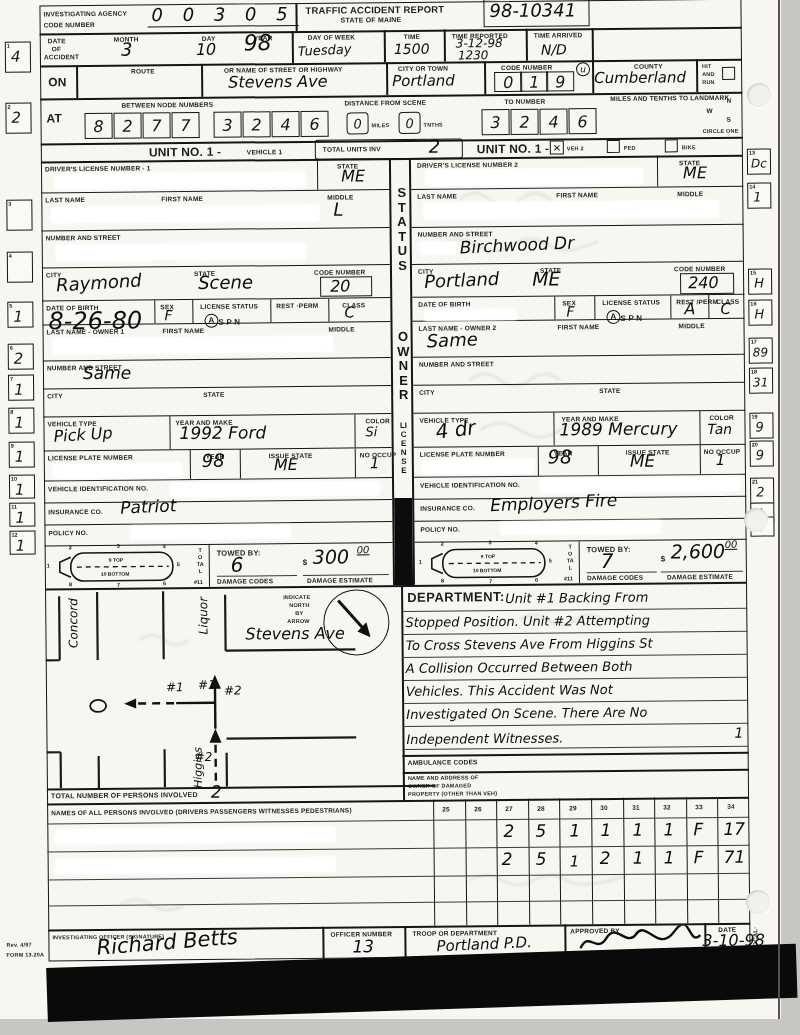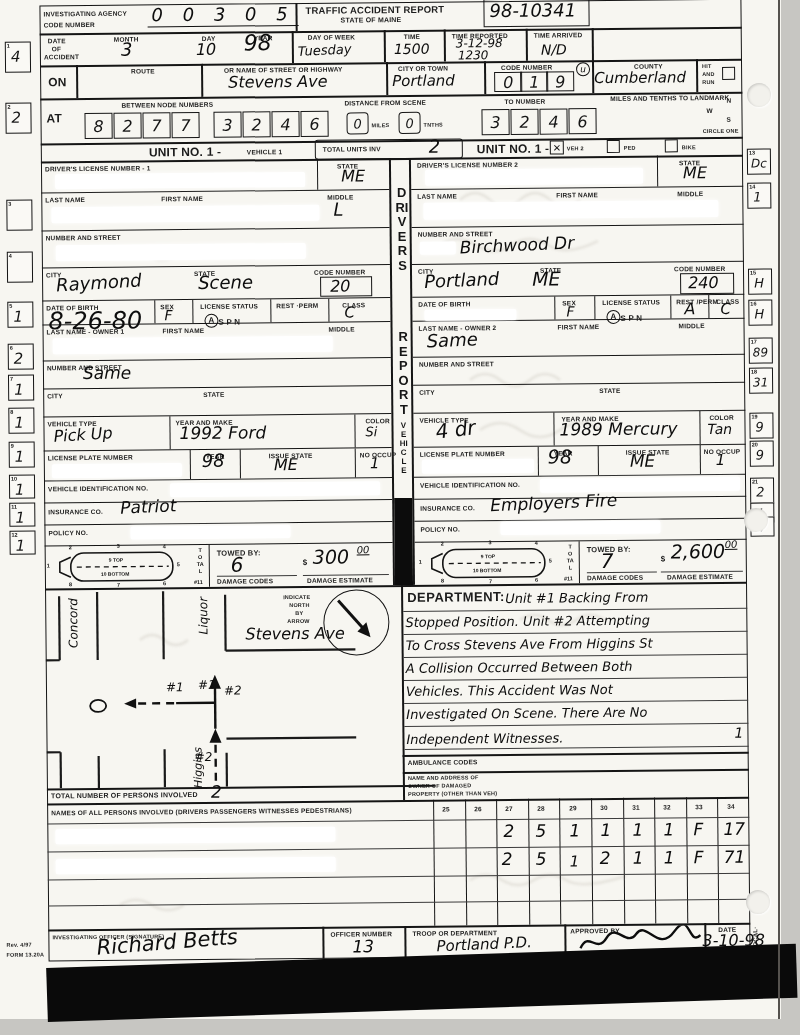--- a/index.html
+++ b/index.html
@@ -282,23 +282,23 @@
     <span class="lb" style="left:480px;top:143px;font-size:12px;">UNIT NO. 1 -</span>
     <div class="cb" style="left:553px;top:142px;width:14px;height:14px;">✕</div>
     <span class="lb l5" style="left:570px;top:147px;">VEH 2</span>
     <div class="cb" style="left:610px;top:142px;width:13px;height:13px;"></div>
     <span class="lb l5" style="left:627px;top:147px;">PED</span>
     <div class="cb" style="left:668px;top:142px;width:13px;height:13px;"></div>
     <span class="lb l5" style="left:685px;top:147px;">BIKE</span>
     <i class="ln" style="left:44px;top:158px;width:702px;height:2px;"></i>
 
     <div style="position:absolute;left:392px;top:158px;width:22px;height:427px;border-left:2px solid #151515;border-right:2px solid #151515;box-sizing:border-box;">
-      <div class="vword" style="left:4px;top:28px;">DRIVERS</div>
-      <div class="vword" style="left:4px;top:172px;">REPORT</div>
-      <div class="vword" style="left:6px;top:264px;font-size:8px;width:8px;">VEHICLE</div>
+      <div class="vword" style="left:4px;top:28px;">STATUS</div>
+      <div class="vword" style="left:4px;top:172px;">OWNER</div>
+      <div class="vword" style="left:6px;top:264px;font-size:8px;width:8px;">LICENSE</div>
       <div style="position:absolute;left:0;top:340px;width:18px;height:87px;background:#0c0c0c;"></div>
     </div>
 
     <div style="position:absolute;left:44px;top:158px;width:348px;height:427px;">
       <div class="row" style="top:0;height:32px;">
         <span class="lb" style="left:4px;top:4px;">DRIVER'S LICENSE NUMBER - 1</span>
         <span class="vd" style="left:276px;"></span>
         <span class="lb" style="left:296px;top:4px;">STATE</span>
         <span class="hw" style="left:300px;top:10px;font-size:16px;">ME</span>
         <span class="red" style="left:14px;top:13px;width:250px;height:15px;"></span>

